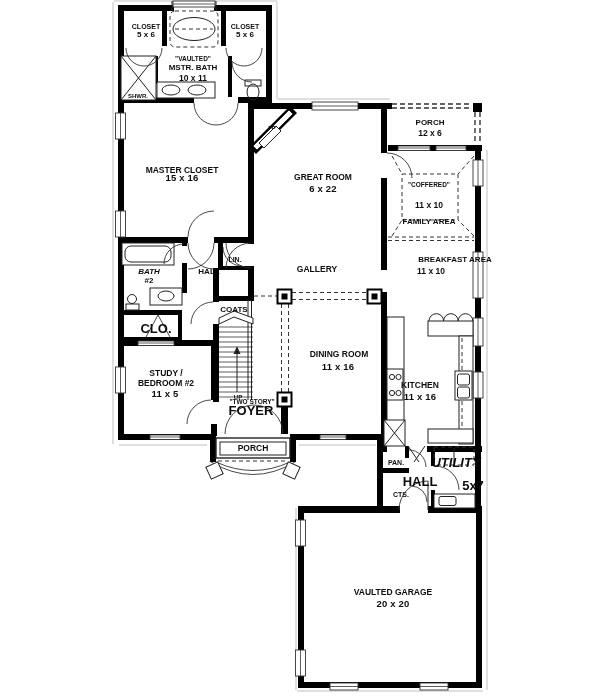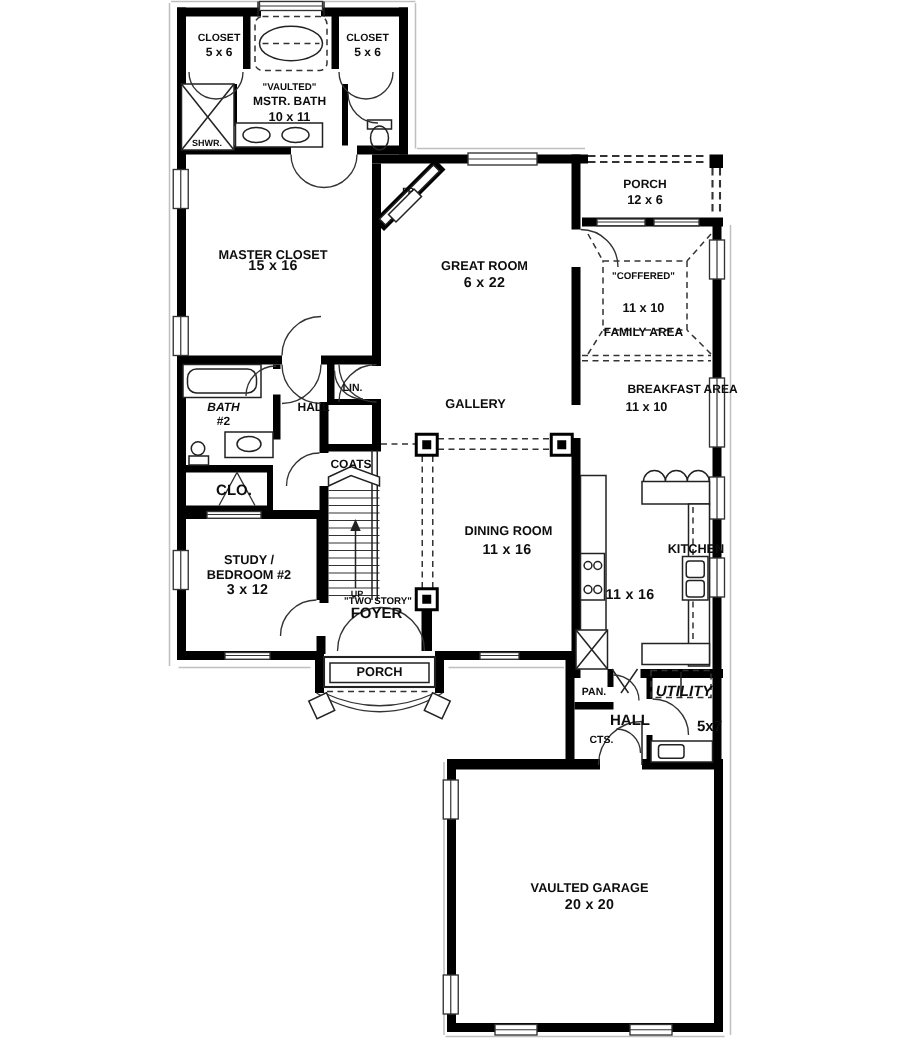--- a/index.html
+++ b/index.html
@@ -10,21 +10,21 @@
   .thin{fill:none;stroke:#222;stroke-width:1;}
   .thinw{fill:#fff;stroke:#222;stroke-width:1;}
   .dash{fill:none;stroke:#333;stroke-width:1;stroke-dasharray:4 3;}
   .dash2{fill:none;stroke:#333;stroke-width:1.4;stroke-dasharray:5 3;}
   .win{fill:#fff;stroke:#333;stroke-width:0.9;}
   .trim{fill:none;stroke:#bfbfbf;stroke-width:1;}
   .arc{fill:none;stroke:#333;stroke-width:0.9;}
   .tread{stroke:#333;stroke-width:0.8;}
   .lbl{position:absolute;transform:translate(-50%,-50%);font-weight:bold;color:#0d0d0d;
        white-space:nowrap;line-height:1;text-align:center;}
-  .s6{font-size:6px;}.s65{font-size:6.5px;}.s7{font-size:7px;}.s75{font-size:10px;}
+  .s6{font-size:6px;}.s65{font-size:6.5px;}.s7{font-size:7px;}.s75{font-size:13px;}
   .s8{font-size:8px;}.s85{font-size:8.5px;}.s95{font-size:9.5px;letter-spacing:.2px;}
 </style>
 </head>
 <body>
 
 <div id="stage">
 <svg width="600" height="700" viewBox="0 0 600 700">
 
   <g>
     <path class="trim" d="M113,2 V444"></path>
@@ -321,25 +321,25 @@
   <div class="lbl s85" style="left:431px;top:271px;">11 x 10</div>
   <div class="lbl s8" style="left:149px;top:272px;font-style:italic;">BATH</div>
   <div class="lbl s8" style="left:149px;top:281px;">#2</div>
   <div class="lbl s8" style="left:209px;top:272px;">HALL</div>
   <div class="lbl s7" style="left:235px;top:259px;">LIN.</div>
   <div class="lbl s75" style="left:156px;top:328px;">CLO.</div>
   <div class="lbl s8" style="left:234px;top:310px;">COATS</div>
   <div class="lbl s85" style="left:317px;top:269px;">GALLERY</div>
   <div class="lbl s85" style="left:339px;top:354px;">DINING ROOM</div>
   <div class="lbl s95" style="left:338px;top:367px;">11 x 16</div>
-  <div class="lbl s85" style="left:420px;top:366px;margin-left:44px;">KITCHEN</div>
+  <div class="lbl s85" style="left:420px;top:385px;">KITCHEN</div>
   <div class="lbl s95" style="left:420px;top:397px;">11 x 16</div>
   <div class="lbl s85" style="left:166px;top:373px;">STUDY /</div>
   <div class="lbl s85" style="left:166px;top:383px;">BEDROOM #2</div>
-  <div class="lbl s95" style="left:165px;top:394px;">3 x 12</div>
+  <div class="lbl s95" style="left:165px;top:394px;">11 x 5</div>
   <div class="lbl s6" style="left:238px;top:397px;">UP</div>
   <div class="lbl s65" style="left:252px;top:402px;">"TWO STORY"</div>
   <div class="lbl s75" style="left:251px;top:410px;">FOYER</div>
   <div class="lbl s85" style="left:253px;top:448px;">PORCH</div>
   <div class="lbl s7" style="left:396px;top:462px;">PAN.</div>
   <div class="lbl s7" style="left:401px;top:494px;">CTS.</div>
   <div class="lbl s75" style="left:420px;top:481px;">HALL</div>
   <div class="lbl s75" style="left:456px;top:462px;font-style:italic;">UTILITY</div>
   <div class="lbl s75" style="left:461px;top:485px;padding-left:24px;">5x7</div>
   <div class="lbl s85" style="left:393px;top:592px;">VAULTED GARAGE</div>

